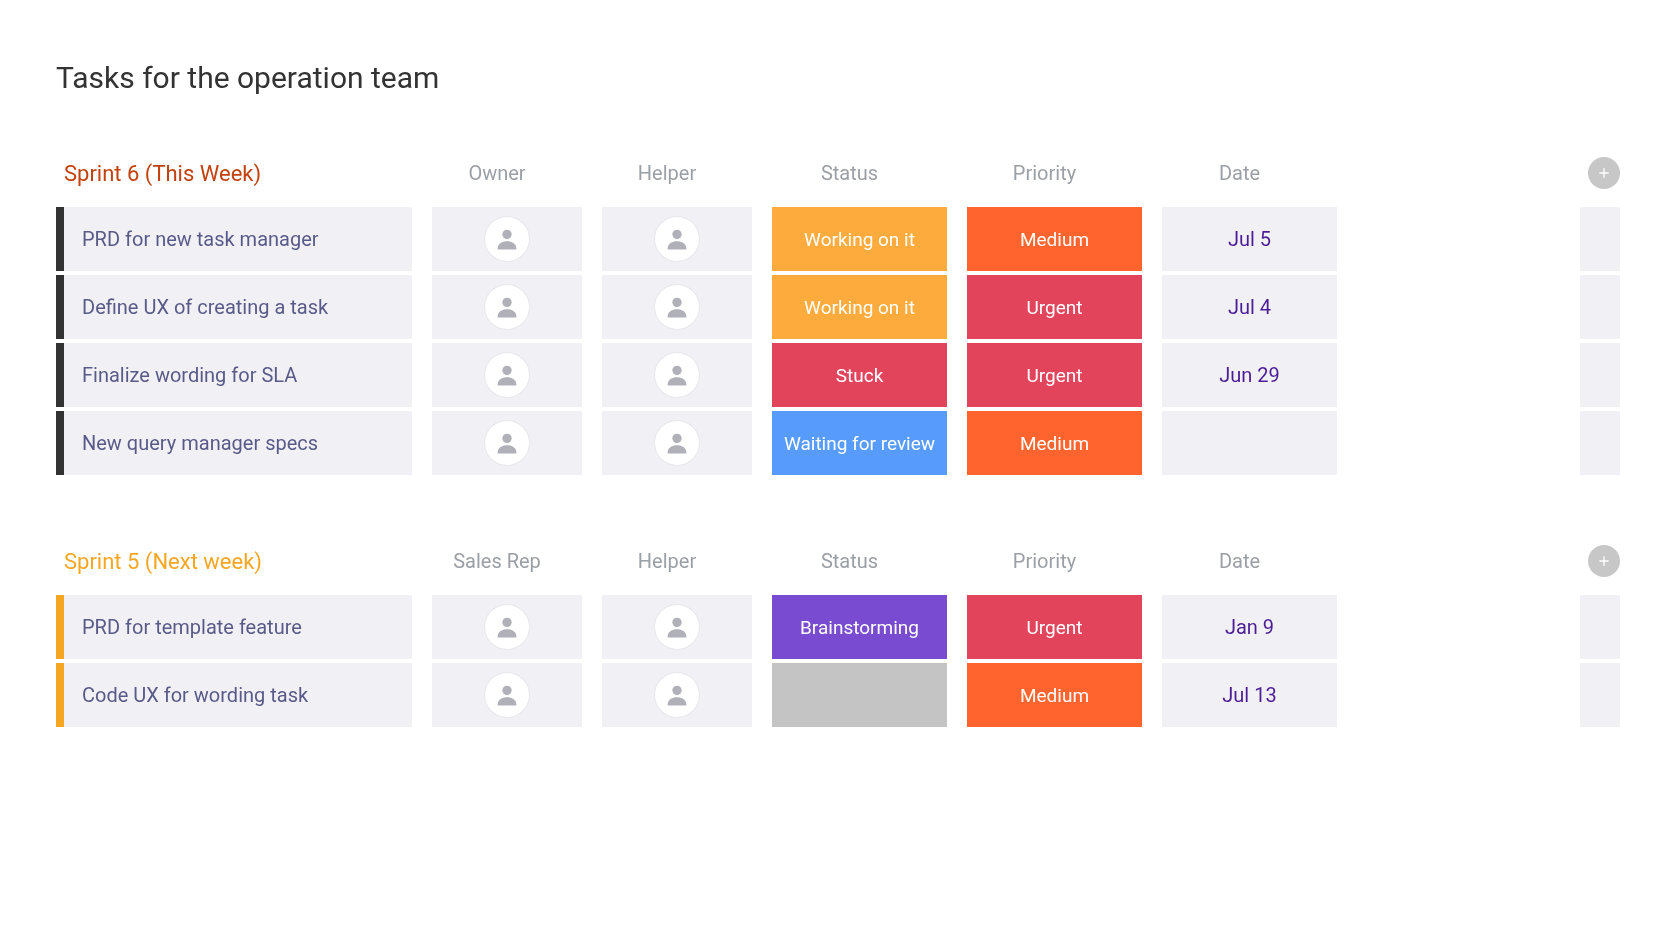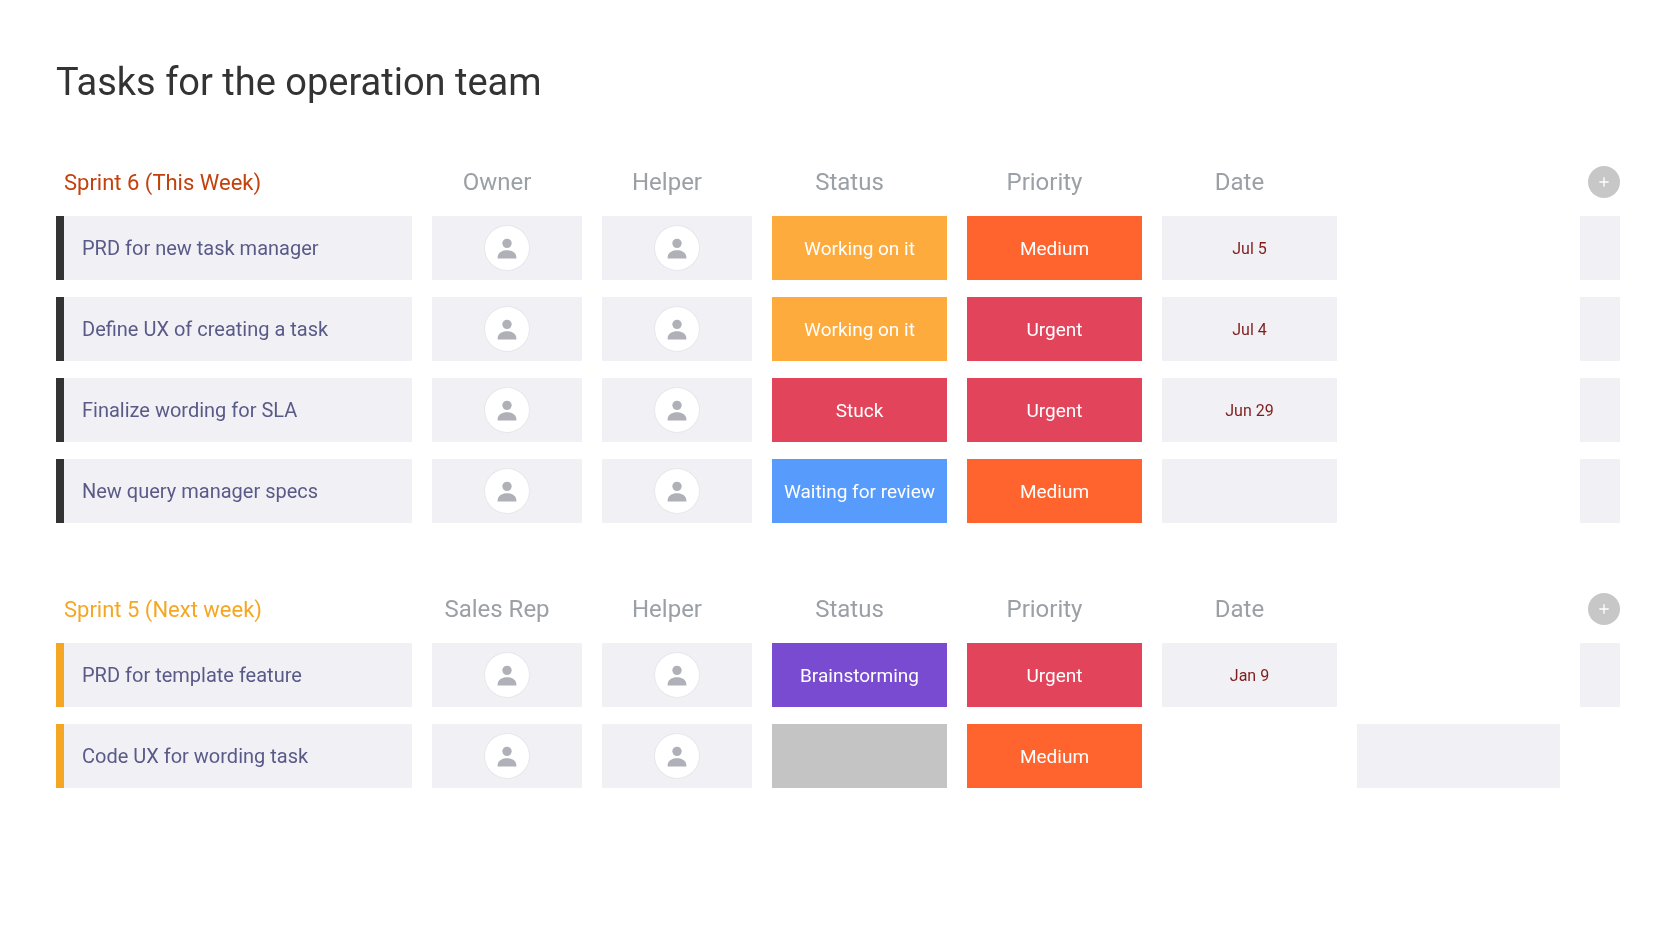--- a/index.html
+++ b/index.html
@@ -4,21 +4,21 @@
 <style>
   * { box-sizing: border-box; margin: 0; padding: 0; }
   body {
     font-family: -apple-system, BlinkMacSystemFont, "Segoe UI", Roboto, Helvetica, Arial, sans-serif;
     background: #ffffff;
     padding: 60px 56px;
     color: #333;
     width: 1676px;
   }
   .page-title {
-    font-size: 38px;
+    font-size: 30px;
     font-weight: 400;
     color: #333333;
     margin-bottom: 56px;
   }
   .group { margin-bottom: 64px; }
   .group-header {
     display: grid;
     grid-template-columns: 8px 348px 170px 170px 195px 195px 195px auto 60px;
     align-items: center;
     height: 44px;
@@ -26,39 +26,39 @@
   }
   .group-header .edge { }
   .group-title {
     font-size: 22px;
     font-weight: 400;
     padding-left: 0;
   }
   .group-title.dark { color: #c2410c; }
   .group-title.orange { color: #f5a623; }
   .col-head {
-    font-size: 24px;
+    font-size: 20px;
     color: #9aa0a6;
     text-align: center;
     font-weight: 400;
   }
   .add-btn {
     width: 32px;
     height: 32px;
     border-radius: 50%;
     background: #c7c7c7;
     display: flex;
     align-items: center;
     justify-content: center;
     justify-self: end;
     cursor: pointer;
   }
   .add-btn svg { width: 16px; height: 16px; fill: #ffffff; }
 
-  .rows { display: flex; flex-direction: column; gap: 17px; }
+  .rows { display: flex; flex-direction: column; gap: 4px; }
   .row {
     display: grid;
     grid-template-columns: 8px 348px 170px 170px 195px 195px 195px auto 60px;
     height: 64px;
     align-items: stretch;
   }
   .edge-bar { }
   .edge-bar.dark { background: #333333; }
   .edge-bar.orange { background: #f5a623; }
 
@@ -91,22 +91,22 @@
     overflow: hidden;
   }
   .avatar svg { width: 28px; height: 28px; fill: #b0b0b8; }
 
   .status-cell, .priority-cell {
     color: #ffffff;
     font-size: 19px;
     font-weight: 400;
   }
   .date-cell {
-    font-size: 16px;
-    color: #7f1d1d;
+    font-size: 20px;
+    color: #4c1d95;
   }
   .tail-cell { }
 
   
   .gap-col { }
 </style>
 </head>
 <body>
 
 <h1 class="page-title">Tasks for the operation team</h1>
@@ -287,18 +287,19 @@
           <div class="cell avatar-cell">
             <div class="avatar">
               <svg viewBox="0 0 24 24">
                 <circle cx="12" cy="8" r="4"></circle>
                 <path d="M4 20c0-4 4-6 8-6s8 2 8 6v1H4v-1z"></path>
               </svg>
             </div>
           </div>
           <div class="cell status-cell" style="background: rgb(196, 196, 196);"></div>
           <div class="cell priority-cell" style="background: rgb(255, 100, 46);">Medium</div>
+          <div class="cell date-cell">Jul 13</div>
           <div class="gap-col"></div>
           <div class="cell tail-cell"></div>
         </div>
       </div>
     </div>
   </div>
 
 </body></html>

